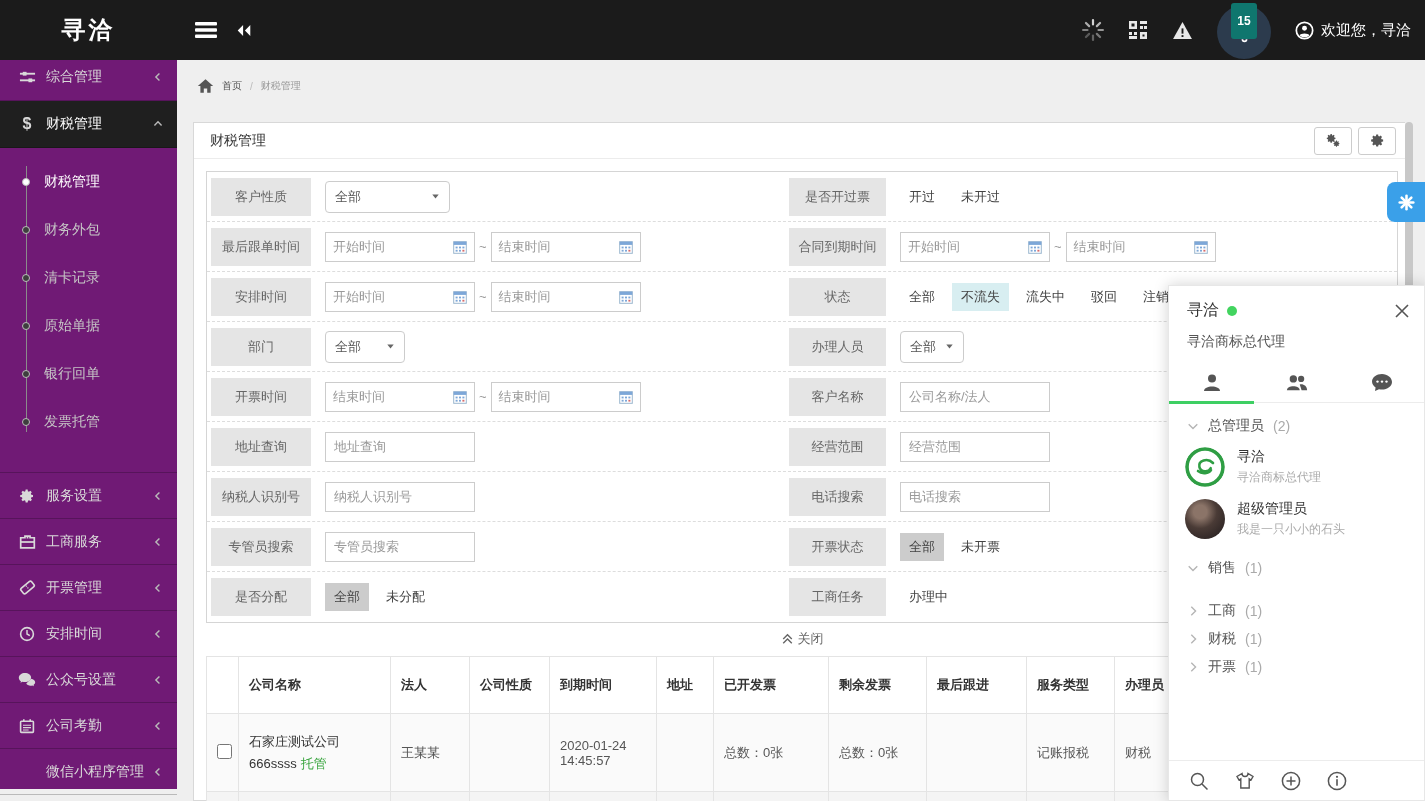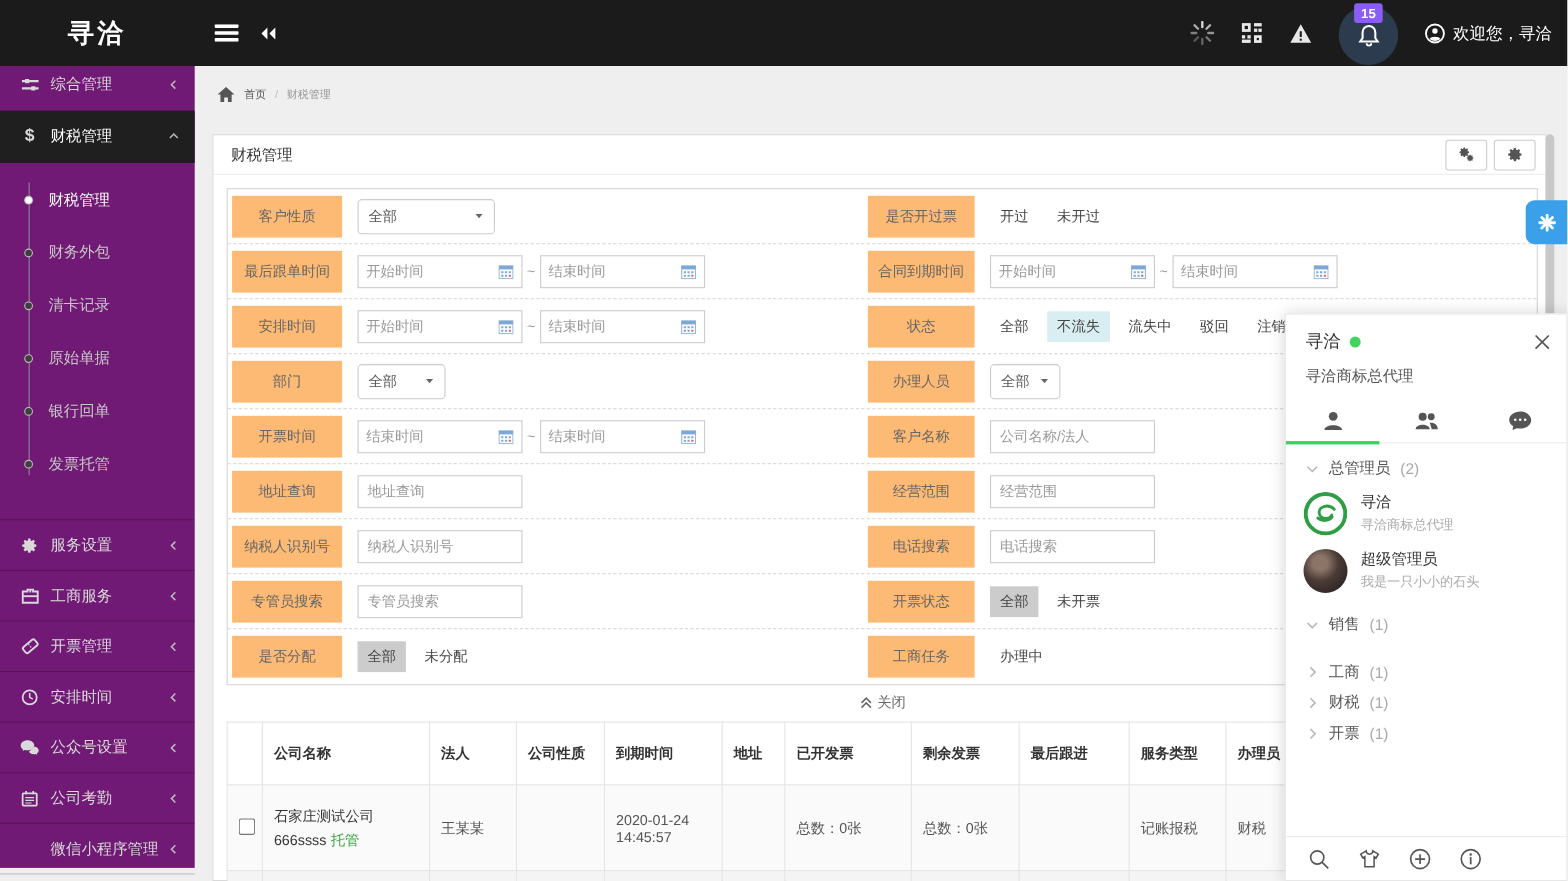--- a/index.html
+++ b/index.html
@@ -10,21 +10,21 @@
   
   .topbar { position:absolute; left:0; top:0; width:1425px; height:60px; background:#1b1b1b; z-index:40; }
   .logo { position:absolute; left:0; top:0; width:177px; height:60px; display:flex; align-items:center; justify-content:center;
           color:#fff; font-size:24px; font-weight:bold; letter-spacing:3px; }
   .tb-btn { position:absolute; top:0; height:60px; display:flex; align-items:center; justify-content:center; color:#fff; cursor:pointer; }
   .tb-hamburger { left:190px; width:32px; }
   .tb-rewind { left:228px; width:32px; }
   .tb-right { position:absolute; right:0; top:0; height:60px; display:flex; align-items:center; gap:24px; padding-right:14px; color:#fff; }
   .tb-ic { width:22px; height:22px; color:#e8e8e8; }
   .bell-wrap { position:relative; width:54px; height:54px; border-radius:50%; background:#2c3b4d; display:flex; align-items:center; justify-content:center; margin-top:4px;}
-  .badge { position:absolute; top:-2px; left:14px; min-width:26px; height:18px; background:#8b5cf6; color:#fff; font-size:12px; font-weight:bold;
+  .badge { position:absolute; top:-2px; left:14px; min-width:26px; height:36px; background:#0f766e; color:#fff; font-size:12px; font-weight:bold;
            border-radius:3px; display:flex; align-items:center; justify-content:center; padding:0 4px; }
   .welcome { display:flex; align-items:center; gap:7px; font-size:15px; color:#fff; }
 
   
   .sidebar { position:absolute; left:0; top:48px; width:177px; height:741px; background:#701a75; z-index:30; padding-top:6px; }
   .side-item { height:47px; display:flex; align-items:center; padding:0 14px 0 18px; color:#d9d9d9; font-size:14px;
                border-bottom:1px solid rgba(0,0,0,.22); cursor:pointer; position:relative; }
   .side-item .s-ic { width:18px; height:18px; margin-right:10px; color:#d9d9d9; flex:none; display:flex; align-items:center; justify-content:center; }
   .side-item .chev { margin-left:auto; width:10px; height:12px; color:#b9b9b9; }
   .side-item.active-parent { background:#1f1f1f; color:#fff; }
@@ -53,21 +53,21 @@
           color:#555; cursor:pointer; }
   .hbtn svg { width:15px; height:15px; }
 
   
   .filterbox { position:absolute; left:12px; top:48px; width:1192px; border:1px solid #d5d5d5; background:#fff; }
   .flt-row { display:flex; align-items:center; height:50px; border-bottom:1px dashed #ddd; }
   .flt-row:last-child { border-bottom:none; }
   .flt-half { display:flex; align-items:center; }
   .flt-half.left { width:582px; flex:none; padding-left:4px; }
   .flt-half.right { flex:1; }
-  .flt-label { width:100px; height:38px; background:#fdba74; color:#666; display:flex; align-items:center; justify-content:center;
+  .flt-label { width:100px; height:38px; background:#e5e5e5; color:#666; display:flex; align-items:center; justify-content:center;
                font-size:13px; margin-right:14px; flex:none; }
   .flt-half.right .flt-label { width:97px; }
   .sel { border:1px solid #ccc; border-radius:4px; height:32px; display:flex; align-items:center; justify-content:space-between;
          padding:0 9px; color:#555; font-size:13px; background:#fff; cursor:pointer; }
   .sel .caret { width:9px; height:7px; color:#666; }
   .w125 { width:125px; } .w80 { width:80px; } .w64 { width:64px; }
   .din { width:150px; height:30px; border:1px solid #ccc; display:flex; align-items:center; justify-content:space-between;
          padding:0 7px; color:#999; font-size:13px; background:#fff; cursor:text; }
   .tilde { color:#999; margin:0 4px; }
   .tin { width:150px; height:30px; border:1px solid #ccc; padding:0 8px; font-size:13px; color:#555; background:#fff;

